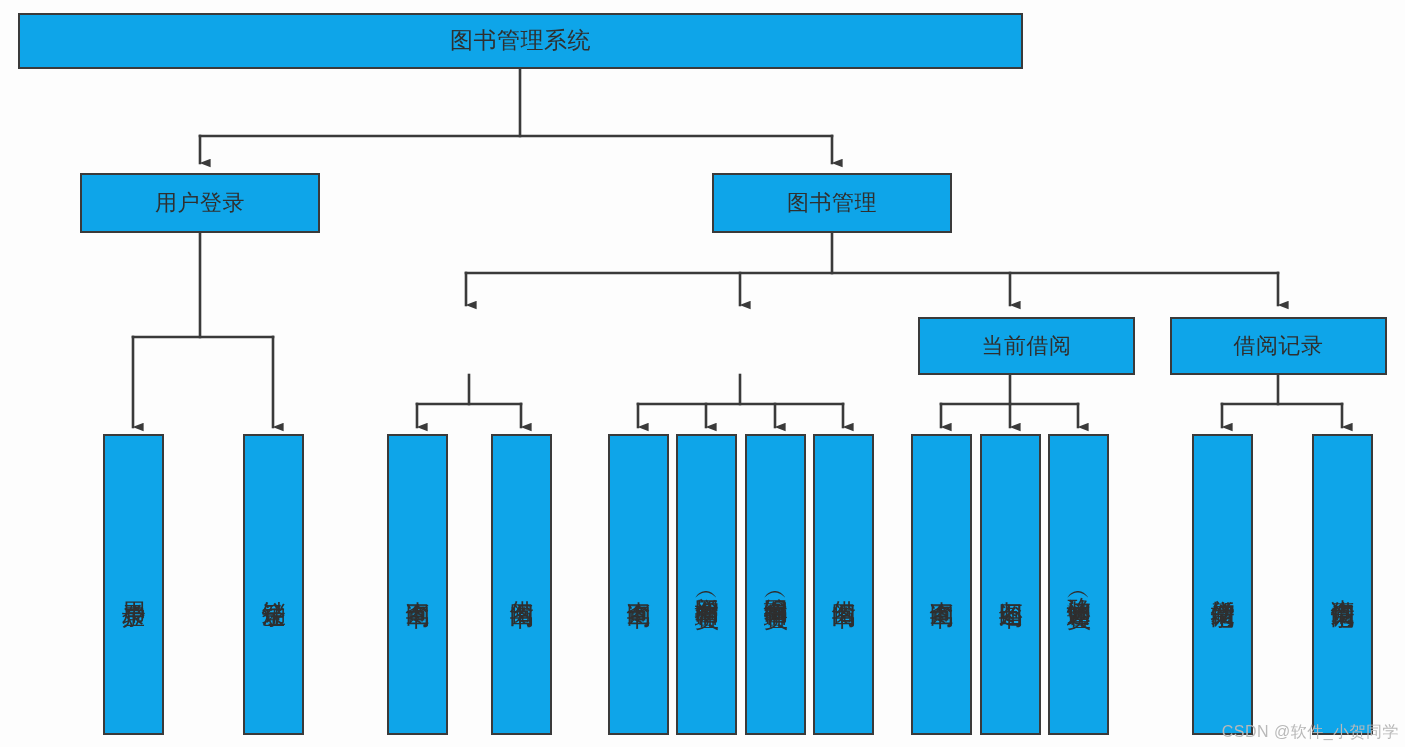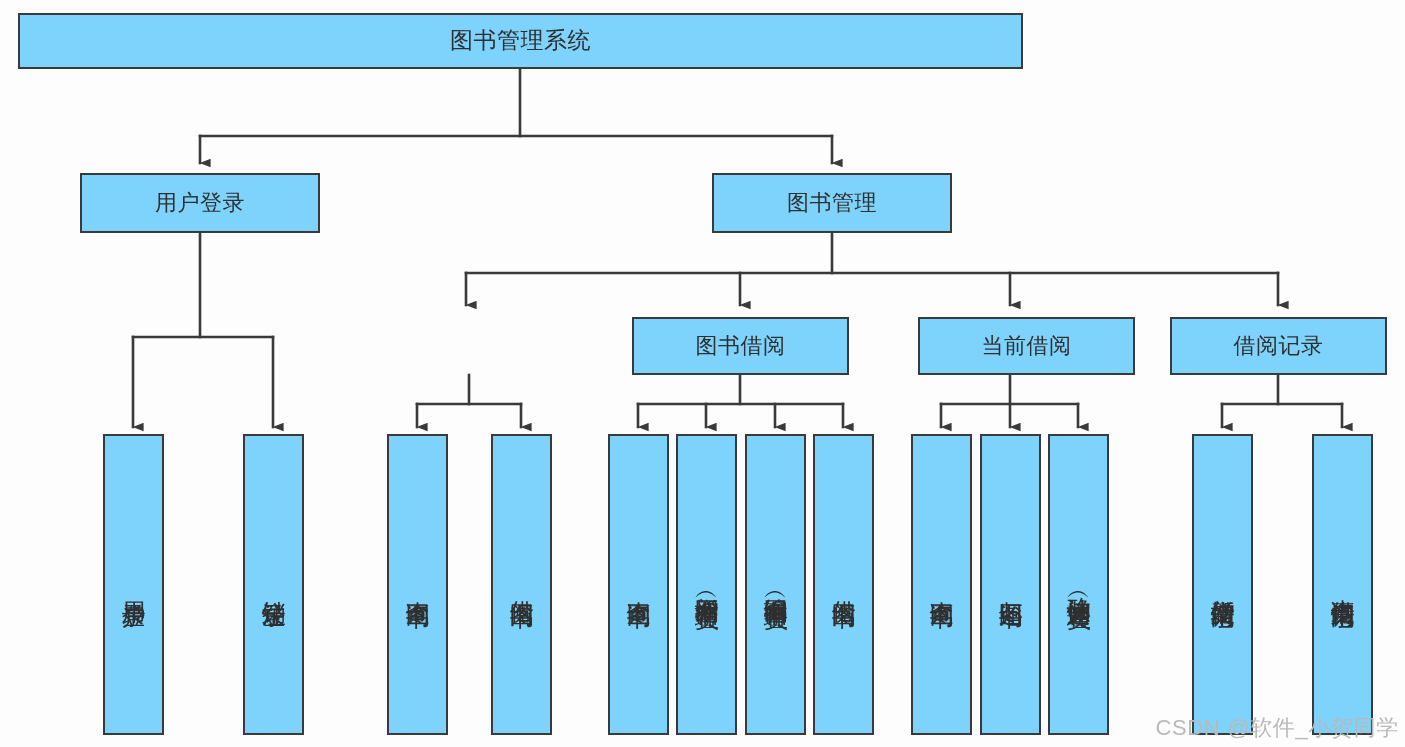--- a/index.html
+++ b/index.html
@@ -22,21 +22,21 @@
     left: 0;
     top: 0;
     width: 1405px;
     height: 747px;
     pointer-events: none;
   }
   .node {
     position: absolute;
     box-sizing: border-box;
     border: 2px solid #3a3a3a;
-    background: #7dd3fc;
+    background: #0ea5e9;
     display: flex;
     align-items: center;
     justify-content: center;
     color: #2f2f2f;
   }
   .node .label {
     display: block;
     text-align: center;
     letter-spacing: 0.02em;
     white-space: pre;
@@ -61,21 +61,21 @@
     writing-mode: vertical-rl;
     text-orientation: upright;
     white-space: normal;
     max-height: 100%;
     letter-spacing: 0.06em;
   }
   .watermark {
     position: absolute;
     right: 6px;
     bottom: 4px;
-    font-size: 22px;
+    font-size: 16px;
     color: #b9b9b9;
     letter-spacing: 0.03em;
     white-space: nowrap;
     user-select: none;
     margin-top: 22px;
   }
 </style>
 </head>
 <body>
 
@@ -135,23 +135,20 @@
     <span class="label">图书管理系统</span>
   </div>
 
   <div class="node horiz" style="left:80px; top:173px; width:240px; height:60px;">
     <span class="label">用户登录</span>
   </div>
   <div class="node horiz" style="left:712px; top:173px; width:240px; height:60px;">
     <span class="label">图书管理</span>
   </div>
 
-  <div class="node horiz" style="left:632px; top:317px; width:217px; height:58px;">
-    <span class="label">图书借阅</span>
-  </div>
   <div class="node horiz" style="left:902px; top:317px; width:217px; height:58px;margin-left:16px;">
     <span class="label">当前借阅</span>
   </div>
   <div class="node horiz" style="left:1170px; top:317px; width:217px; height:58px;">
     <span class="label">借阅记录</span>
   </div>
 
   <div class="node vert" style="left:103px; top:434px; width:61px; height:301px;">
     <span class="label">用户登录</span>
   </div>

